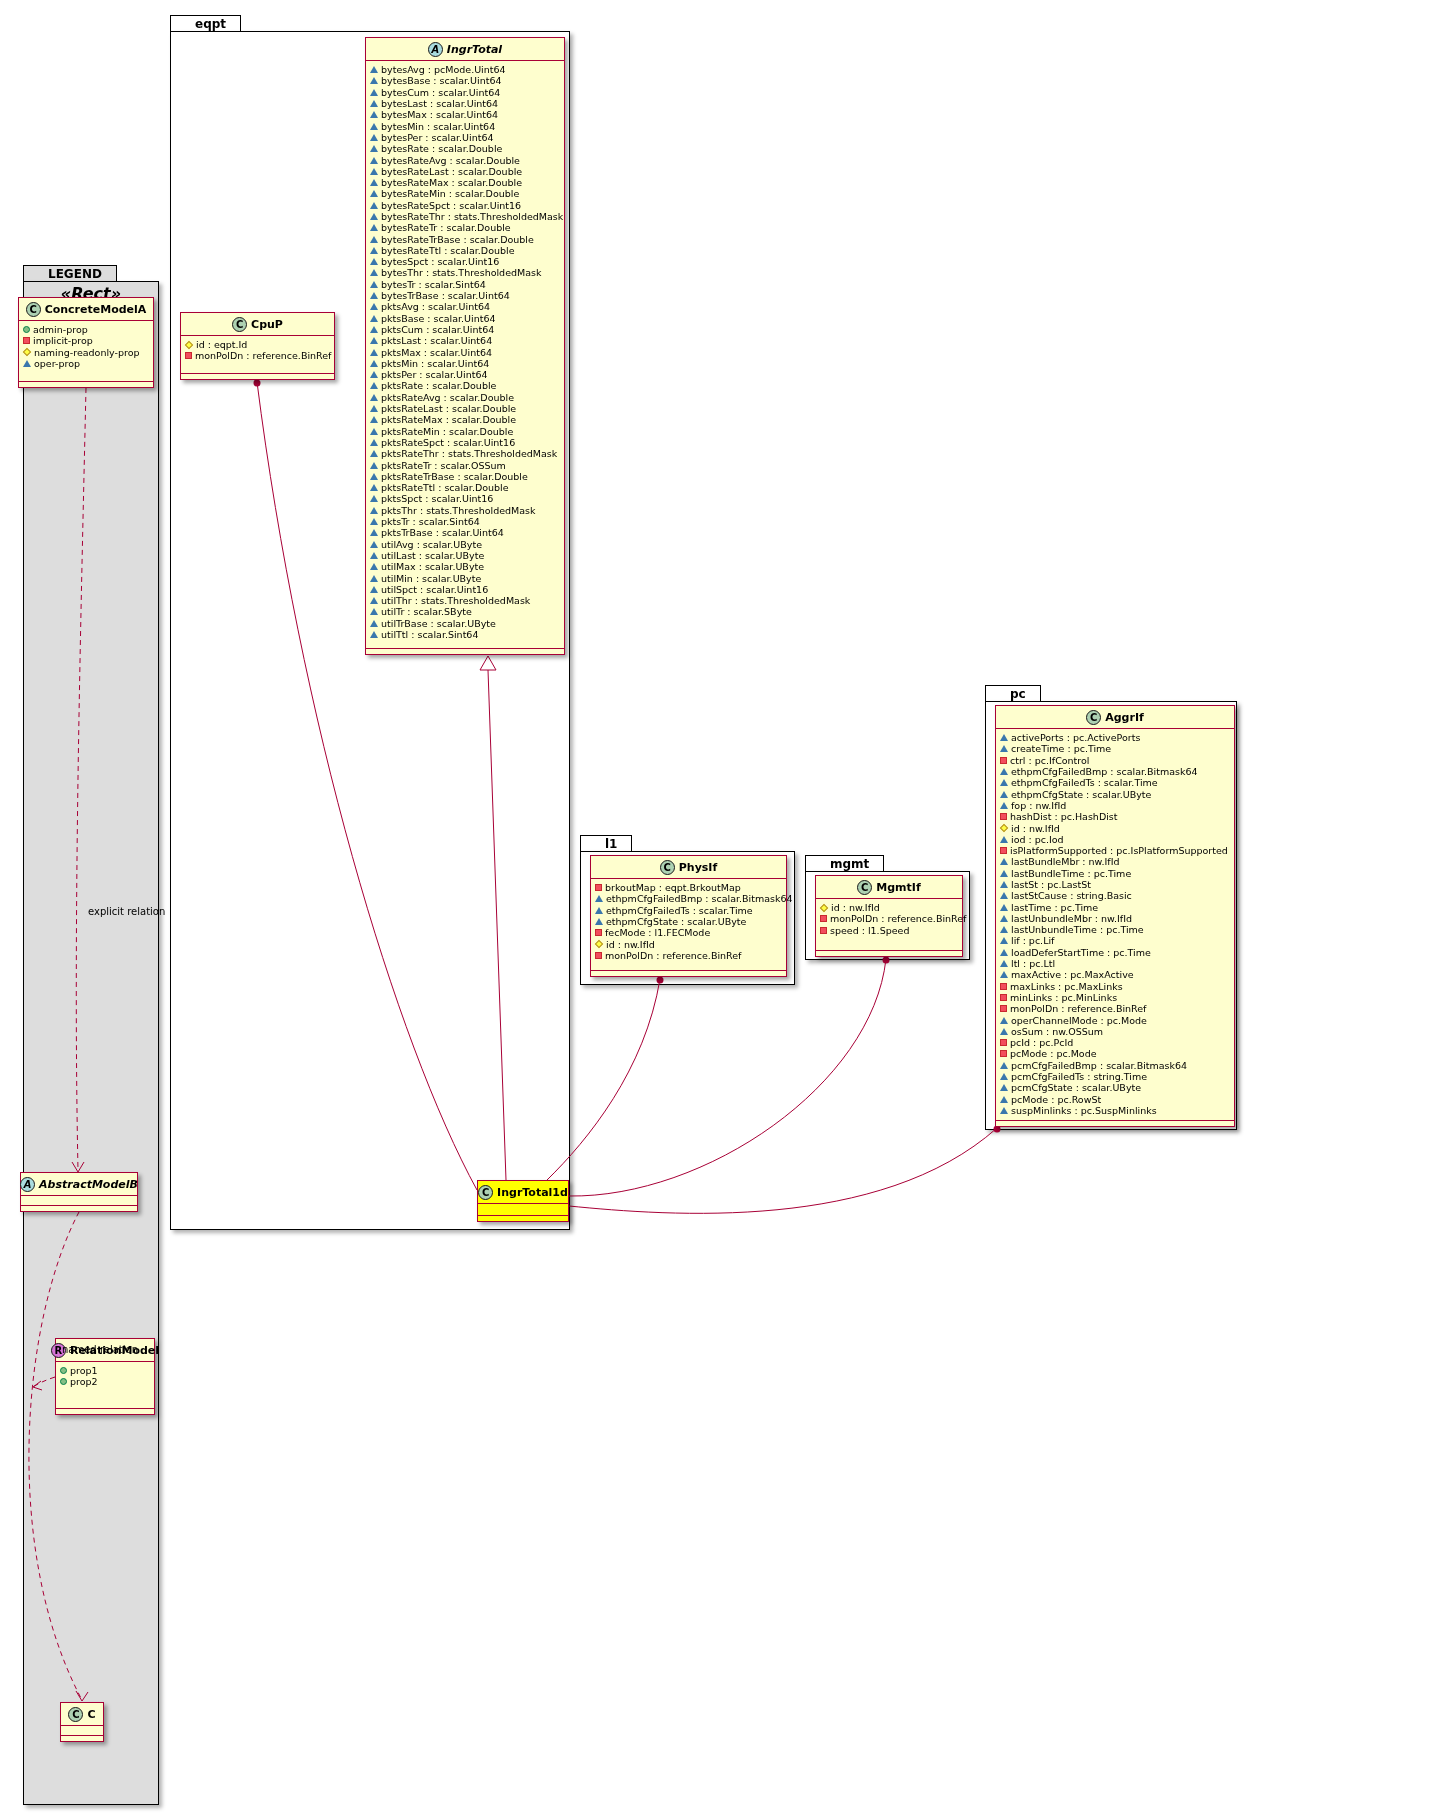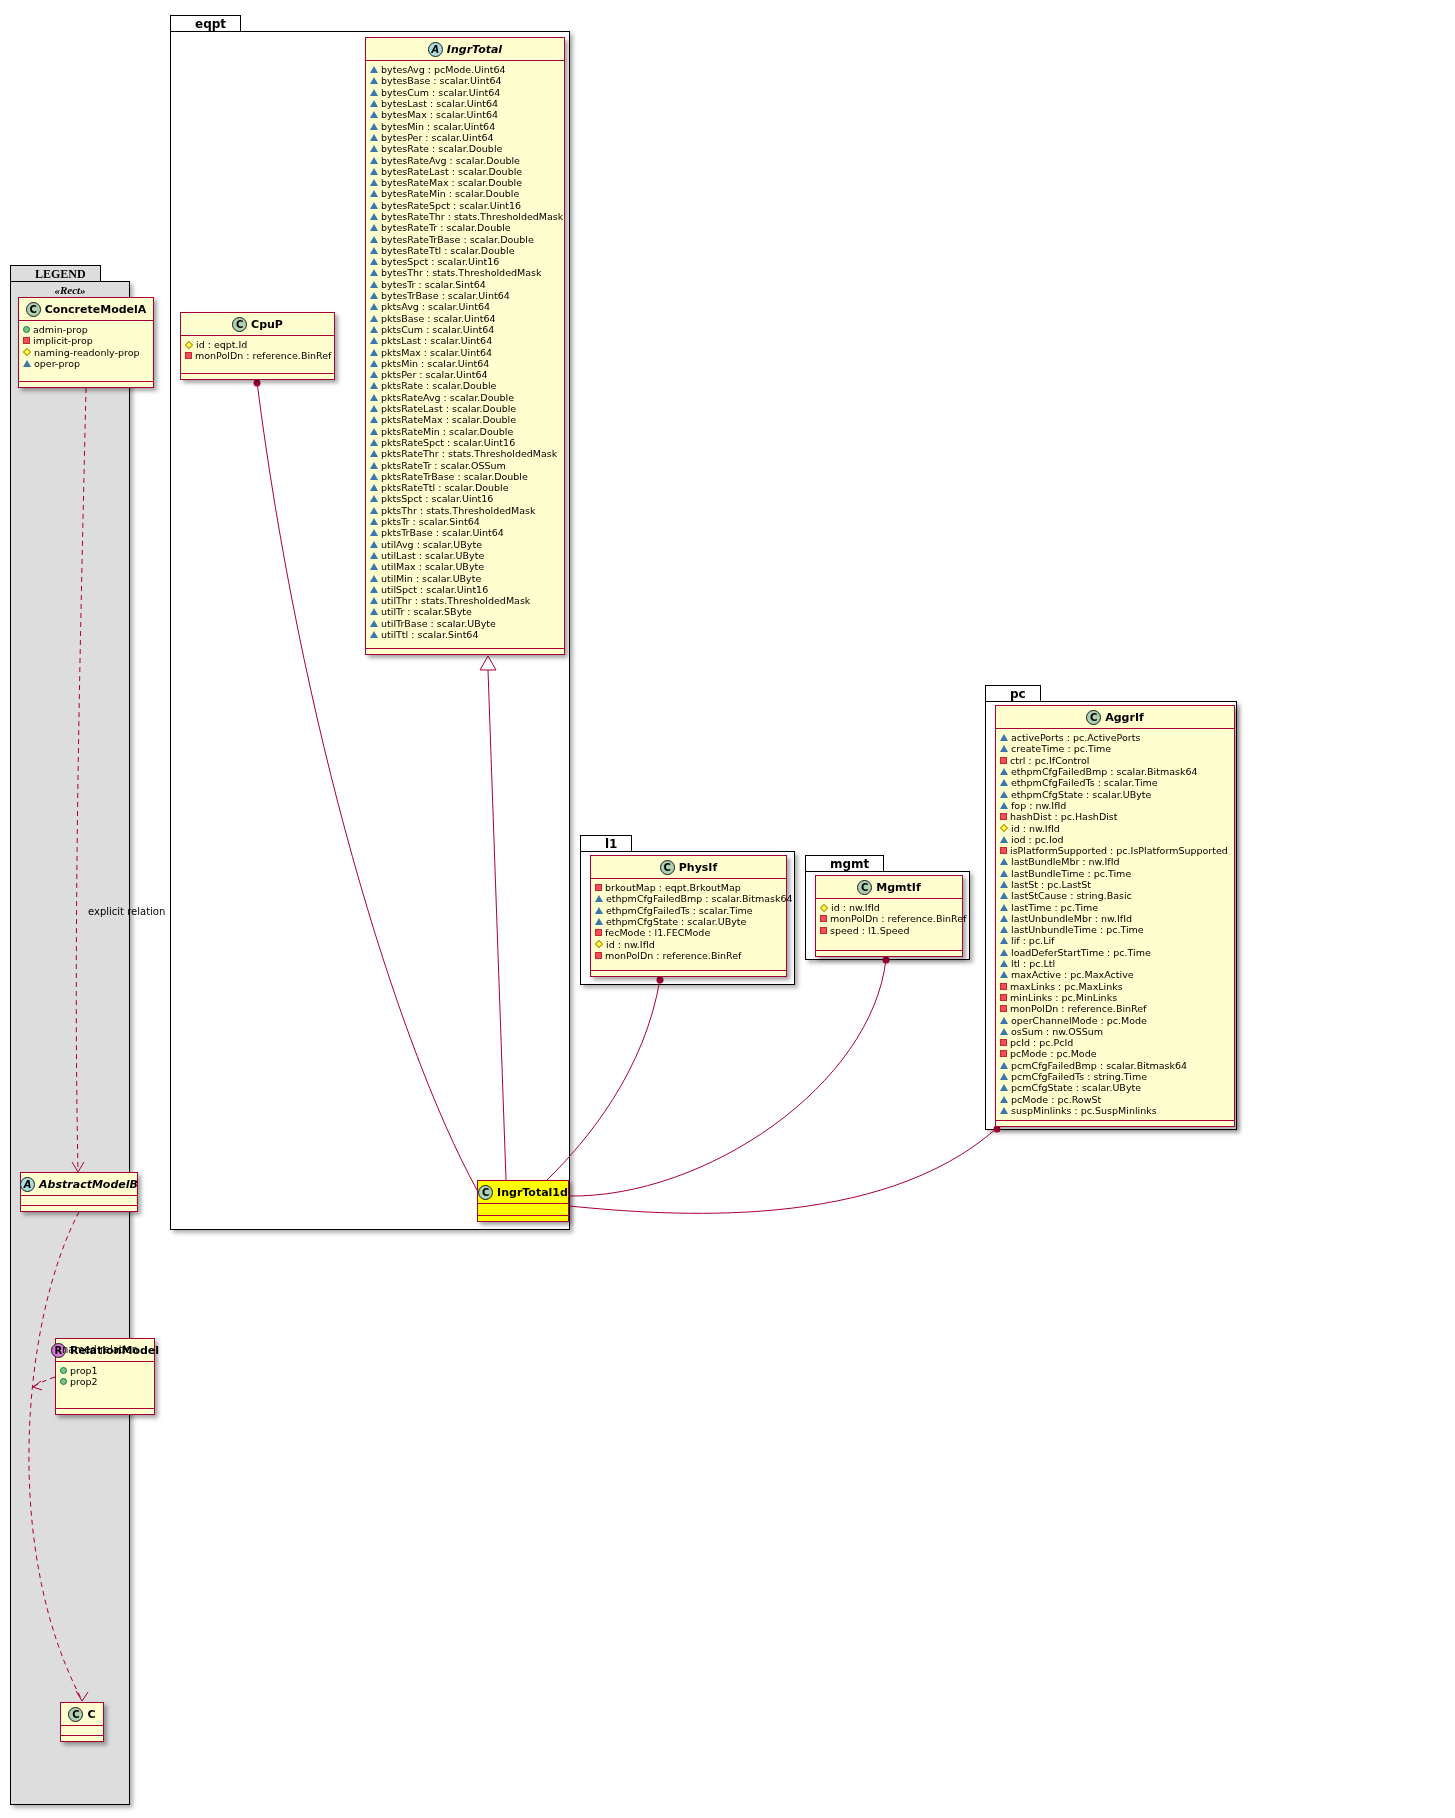--- a/index.html
+++ b/index.html
@@ -12,21 +12,21 @@
     position:absolute; top:0; left:0; height:17px; line-height:14px;
     border:1.5px solid #000; border-bottom:none; background:#fff;
     font-weight:bold; font-size:12px; padding:1px 14px 0 24px; white-space:nowrap;
   }
   .pkg-body {
     position:absolute; left:0; right:0; top:16px; bottom:0;
     border:1.5px solid #000; background:#fff;
     box-shadow:3px 3px 4px rgba(0,0,0,0.3);
   }
   .pkg-legend .pkg-tab, .pkg-legend .pkg-body { background:var(--legend-bg,#DDDDDD); }
-  .pkg-stereotype { text-align:center; font-style:italic; font-size:11px; font-weight:bold; padding-top:2px; }
+  .pkg-stereotype { text-align:center; font-style:italic; font-size:16px; font-weight:bold; padding-top:2px; }
 
   
   .uml-class {
     position:absolute; z-index:3; display:flex; flex-direction:column;
     background:var(--class-bg,#FEFECE); border:1px solid var(--class-border,#A80036);
     box-shadow:3px 3px 4px rgba(0,0,0,0.35);
   }
   .uml-class.highlight { background:var(--highlight-bg,#FFFF00); border-width:1.5px; }
   .cls-header {
     flex:0 0 auto; min-height:23px; display:flex; align-items:center; justify-content:center;
@@ -60,21 +60,21 @@
   .edge-dashed { stroke-dasharray:5 4; }
   .edge-dot { fill:var(--edge,#A80036); stroke:none; }
   .edge-tri { fill:#ffffff; stroke:var(--edge,#A80036); stroke-width:1; }
   .edge-label { position:absolute; z-index:4; font-size:10px; white-space:nowrap; }
 </style>
 </head>
 <body>
 
 <div class="canvas">
 
-  <div class="pkg pkg-legend" style="left:10px;top:265px;width:120px;height:1540px;font-family:Liberation Serif, serif;">
+  <div class="pkg pkg-legend" style="left:23px;top:265px;width:136px;height:1540px;">
     <div class="pkg-tab">LEGEND</div>
     <div class="pkg-body">
       <div class="pkg-stereotype">«Rect»</div>
     </div>
   </div>
 
   <div class="pkg" style="left:170px;top:15px;width:400px;height:1215px;">
     <div class="pkg-tab">eqpt</div>
     <div class="pkg-body"></div>
   </div>

